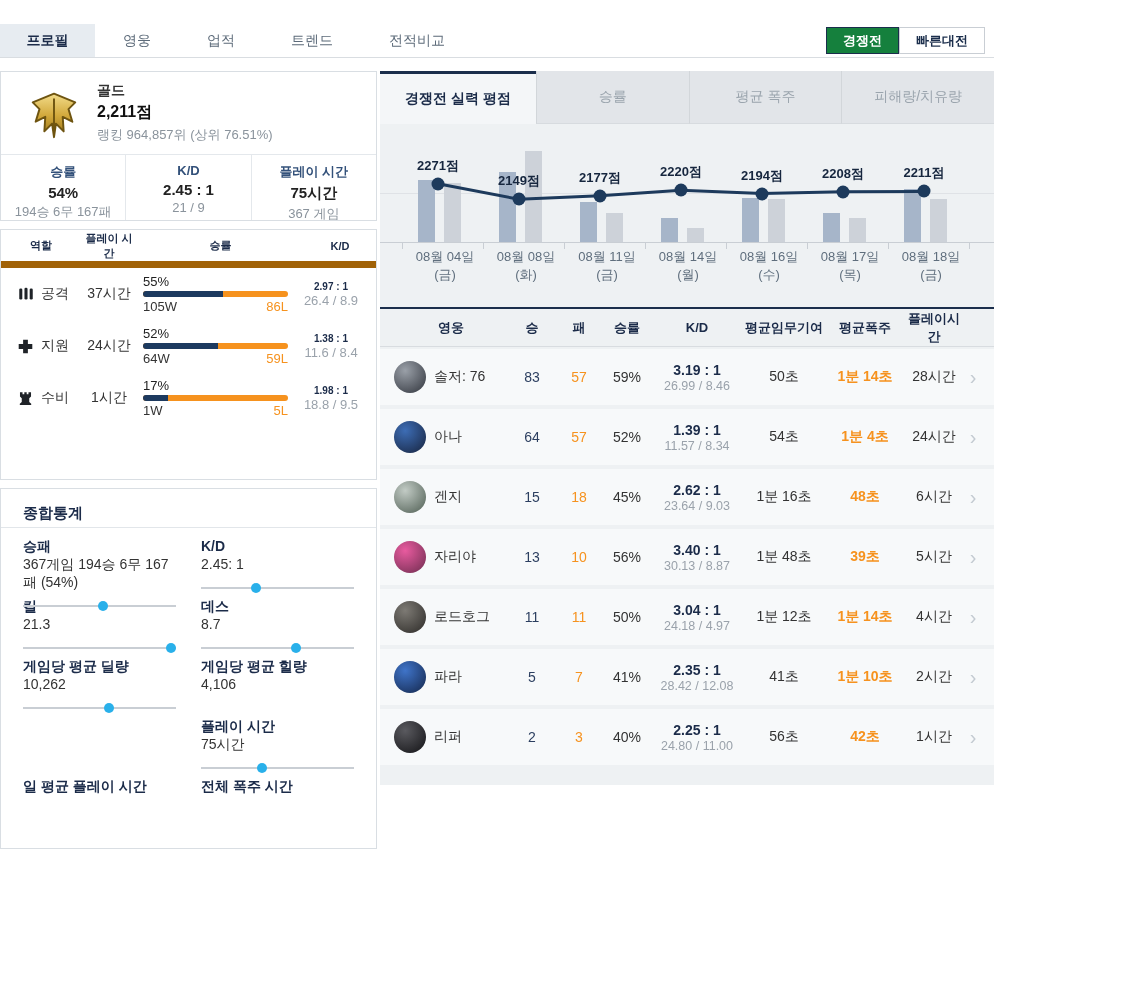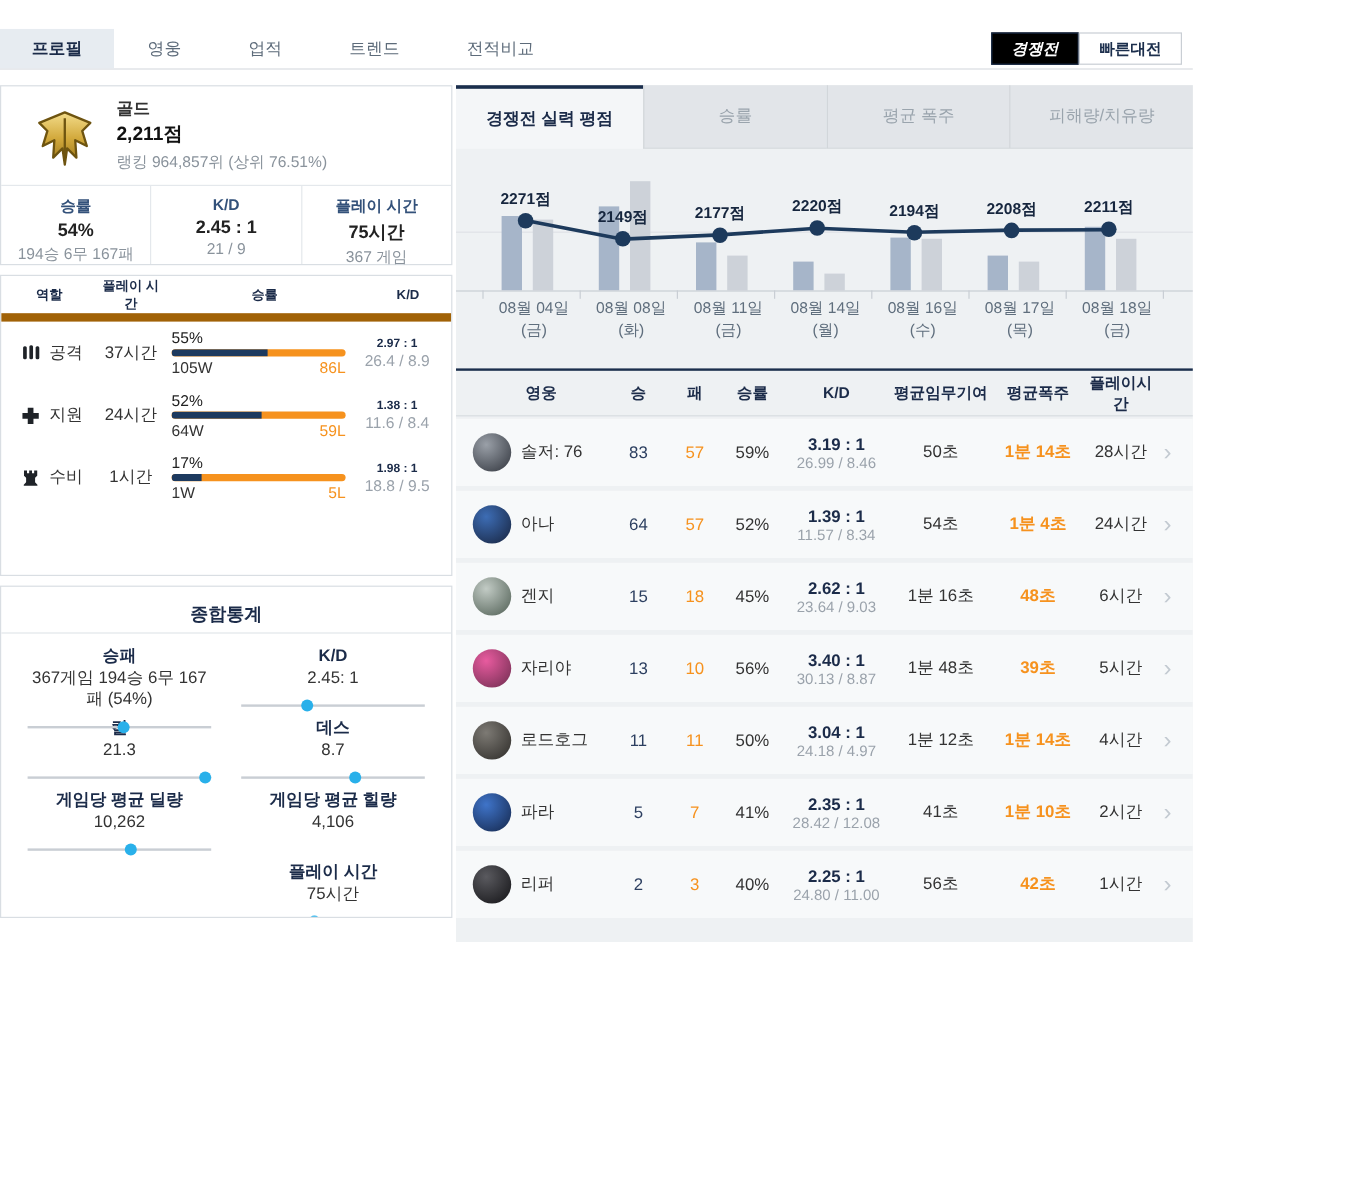--- a/index.html
+++ b/index.html
@@ -8,21 +8,21 @@
   .page { position:relative; width:1131px; height:987px; background:#fff; overflow:hidden;margin-top:24px; }
   .content { width:994px; }
 
   
   .topnav { display:flex; align-items:stretch; height:34px; border-bottom:1px solid #d9dde1; background:#fff; }
   .nav-tab { display:flex; align-items:center; padding:0 28px; font-size:14px; color:#5d6b7a; cursor:pointer; }
   .nav-tab.active { width:95px; padding:0; justify-content:center; background:#e7ecf1; color:#1b2b49; font-weight:bold; }
   .mode-wrap { margin-left:auto; margin-right:9px; display:flex; align-items:center; gap:0; }
   .mode-btn { height:27px; display:flex; align-items:center; padding:0 16px; font-size:13px; font-weight:bold;
     border:1px solid #c9ced4; background:#fff; color:#1b2e4c; cursor:pointer; }
-  .mode-btn.active { background:#000000; border-color:#1b2e4c; color:#fff;font-style:italic; }
+  .mode-btn.active { background:#15803d; border-color:#1b2e4c; color:#fff; }
 
   
   .main { display:flex; margin-top:13px; align-items:flex-start; }
   .left-col { width:377px; margin-right:3px; }
   .card { background:#fff; border:1px solid #d9dee3; margin-bottom:8px; }
 
   
   .profile-top { display:flex; align-items:center; height:82px; padding:0 16px; }
   .badge { width:58px; height:58px; margin:0 14px 0 8px; flex:0 0 auto; }
   .tier-name { font-size:14px; font-weight:bold; color:#333; }
@@ -51,21 +51,21 @@
   .bar-pct { font-size:13px; font-weight:normal; color:#222; line-height:15px; }
   .wl-bar { position:relative; height:6px; border-radius:3px; background:#f6921e; overflow:hidden; margin:2px 0; }
   .wl-win { position:absolute; left:0; top:0; bottom:0; background:#1d3a5f; }
   .bar-wl { display:flex; justify-content:space-between; font-size:13px; line-height:15px; }
   .bar-w { color:#333; } .bar-l { color:#f6921e; }
   .kd-block { width:66px; text-align:center; }
   .kd-main { font-size:10px; font-weight:bold; color:#1b2b49; }
   .kd-sub { font-size:13px; color:#9aa2ab; margin-top:1px; }
 
   
-  .overall-card { height:277px; overflow:hidden;text-align:center; }
+  .overall-card { height:361px; overflow:hidden; }
   .overall-title { height:32px; line-height:32px; padding:0 22px; padding-top:8px; font-size:15px; font-weight:bold; color:#1b2b49; }
   .overall-divider { border-bottom:1px solid #e2e6ea; margin-top:6px; }
   .overall-grid { display:flex; padding:10px 22px 0 22px; }
   .stat-col { width:160px; }
   .stat-col.right { margin-left:25px; }
   .stat-item { height:60px; }
   .stat-item.spaced { margin-top:60px; }
   .stat-label { font-size:14px; font-weight:bold; color:#1b2b49; line-height:17px; }
   .stat-value { font-size:14px; color:#333; line-height:18px; }
   .slider { position:relative; height:2px; background:#c9ced4; margin-top:14px; }

